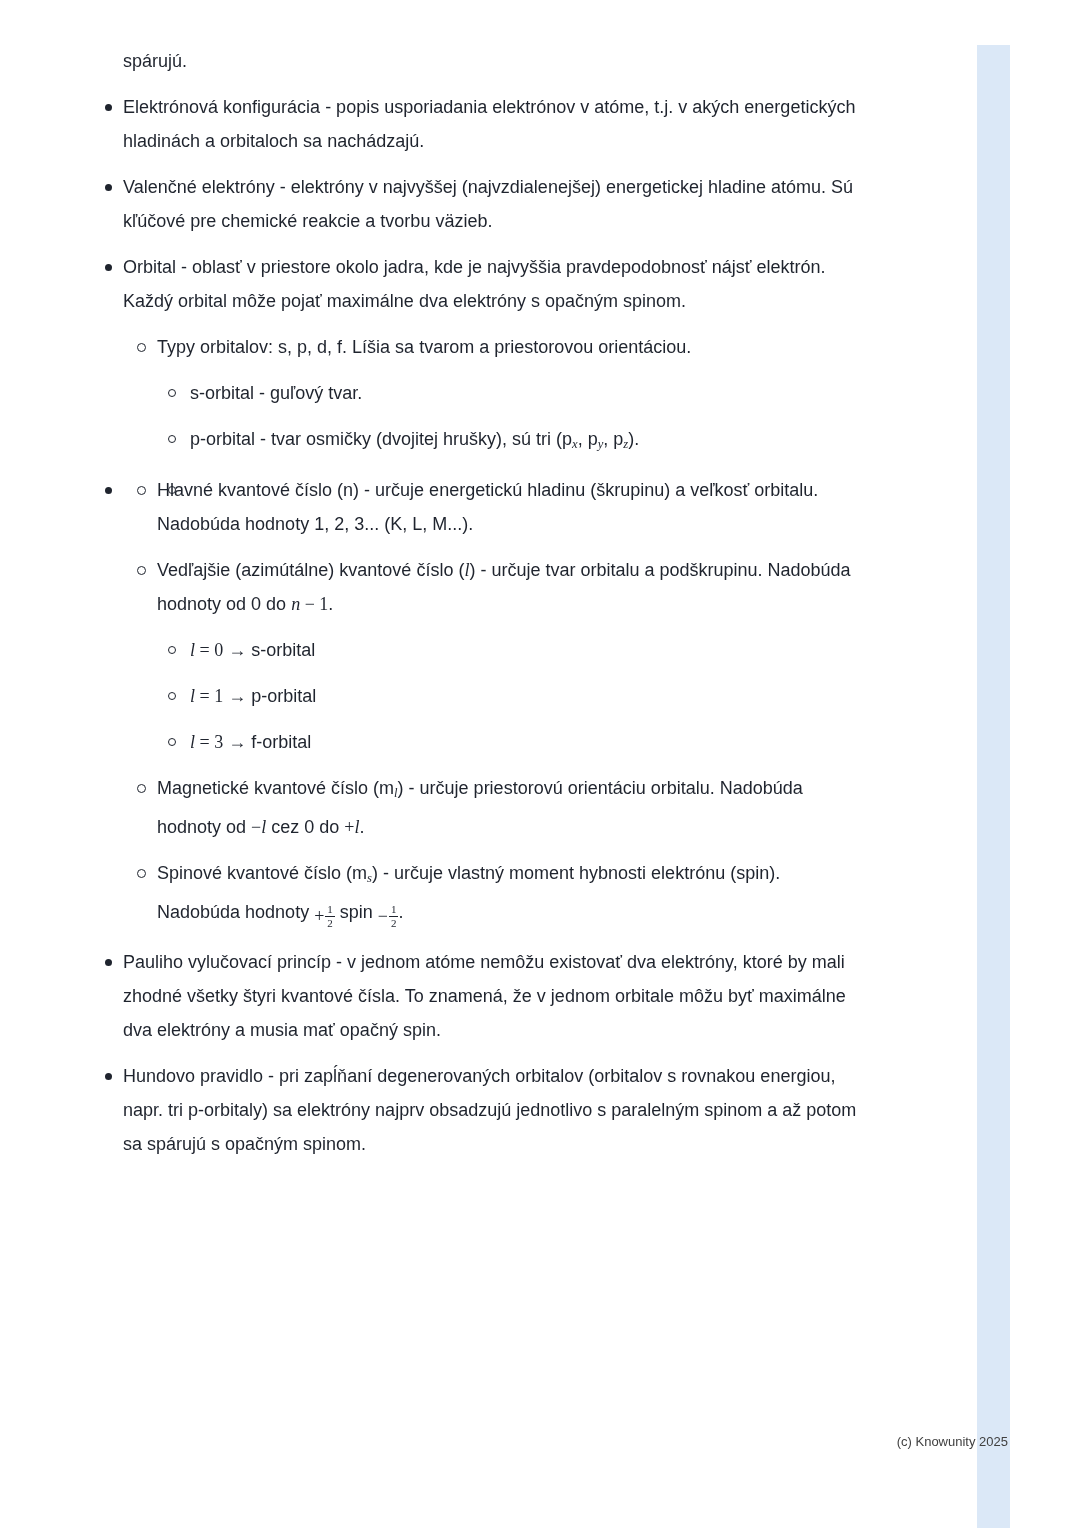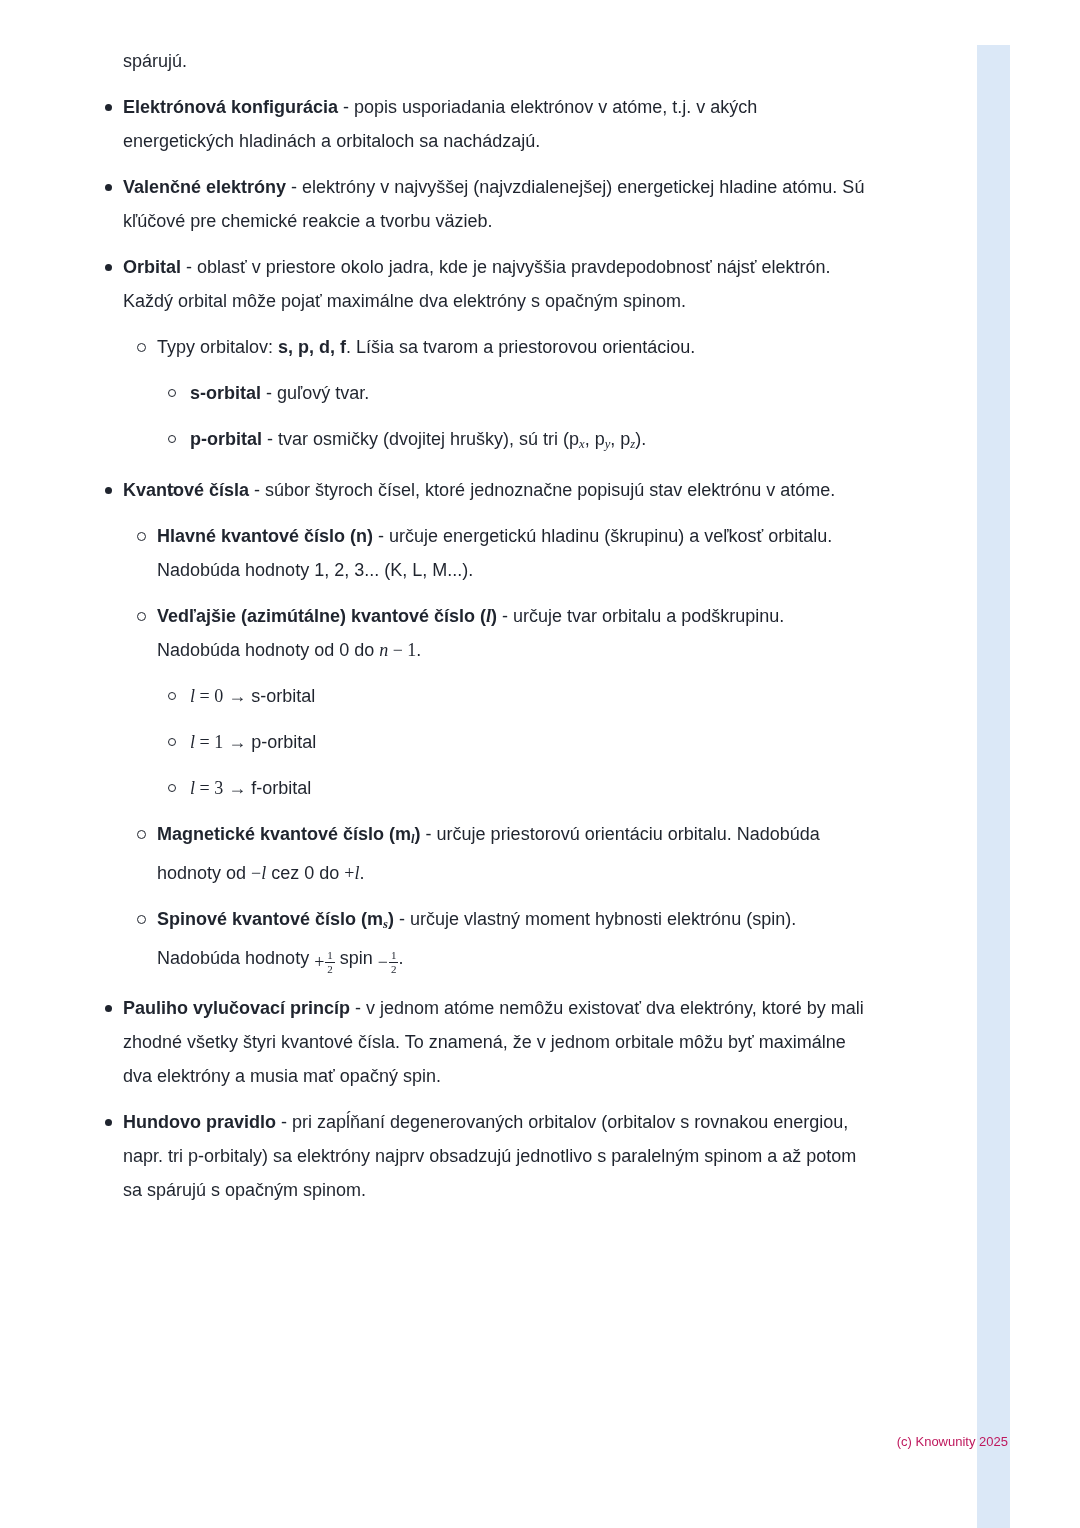--- a/index.html
+++ b/index.html
@@ -23,55 +23,55 @@
   .item{position:relative;margin-bottom:12px;}
   .content > .item:first-child{margin-top:0;}
   .lvl0{padding-left:19px;margin-top:10px;}
   .lvl1{padding-left:53px;margin-top:4px;}
   .lvl2{padding-left:86px;}
   .marker{position:absolute;display:block;box-sizing:border-box;}
   .lvl0 > .marker{left:1px;top:14px;width:7px;height:7px;border-radius:50%;background:#1f242e;}
   .lvl1 > .marker{left:33px;top:13px;width:9px;height:9px;border-radius:50%;border:1.6px solid #1f242e;background:transparent;}
   .lvl2 > .marker{left:64px;top:13px;width:8px;height:8px;border-radius:50%;border:1.5px solid #1f242e;background:transparent;}
   .seg{white-space:pre-wrap;}
-  .seg.b{font-weight:700;}
+  .seg.b{font-weight:400;}
   .seg.m{font-family:"Liberation Serif","DejaVu Serif",serif;font-style:italic;}
   .seg.r{font-family:"Liberation Serif","DejaVu Serif",serif;}
   .seg.sub{font-size:0.7em;vertical-align:-0.25em;}
   .frac{
     display:inline-flex;align-items:center;
     font-family:"Liberation Serif","DejaVu Serif",serif;
     vertical-align:-4px;
   }
   .frac .stack{
     display:inline-flex;flex-direction:column;align-items:center;
     font-size:11px;line-height:13px;margin-left:1px;
   }
   .frac .num{border-bottom:1.2px solid currentColor;padding:0 2px;}
   .frac .den{padding:0 2px;}
   .watermark{
     position:absolute;top:1434px;right:72px;
-    font-size:13px;color:#be185d;
+    font-size:13px;color:#404040;
   }
 </style>
 </head>
 <body>
 
 <div class="page">
   <div class="edge-bar"></div>
   <div class="content">
       <div class="item lvl0"><span><span class="seg">spárujú.</span></span></div>
       <div class="item lvl0"><span class="marker"></span><span><span class="seg b">Elektrónová konfigurácia</span><span class="seg"> - popis usporiadania elektrónov v atóme, t.j. v akých energetických hladinách a orbitaloch sa nachádzajú.</span></span></div>
       <div class="item lvl0"><span class="marker"></span><span><span class="seg b">Valenčné elektróny</span><span class="seg"> - elektróny v najvyššej (najvzdialenejšej) energetickej hladine atómu. Sú kľúčové pre chemické reakcie a tvorbu väzieb.</span></span></div>
       <div class="item lvl0"><span class="marker"></span><span><span class="seg b">Orbital</span><span class="seg"> - oblasť v priestore okolo jadra, kde je najvyššia pravdepodobnosť nájsť elektrón. Každý orbital môže pojať maximálne dva elektróny s opačným spinom.</span></span></div>
       <div class="item lvl1"><span class="marker"></span><span><span class="seg">Typy orbitalov: </span><span class="seg b">s, p, d, f</span><span class="seg">. Líšia sa tvarom a priestorovou orientáciou.</span></span></div>
       <div class="item lvl2"><span class="marker"></span><span><span class="seg b">s-orbital</span><span class="seg"> - guľový tvar.</span></span></div>
       <div class="item lvl2"><span class="marker"></span><span><span class="seg b">p-orbital</span><span class="seg"> - tvar osmičky (dvojitej hrušky), sú tri (p</span><span class="seg m sub">x</span><span class="seg">, p</span><span class="seg m sub">y</span><span class="seg">, p</span><span class="seg m sub">z</span><span class="seg">).</span></span></div>
       <div class="item lvl2"><span class="marker"></span></div>
-      <div class="item lvl0"><span class="marker"></span><span><span class="seg b">Kvantové čísla</span><span class="seg"> - súbor štyroch čísel, ktoré jednoznačne popisujú stav elektrónu v atóme.</span></span></div>
+      <div class="item lvl0"><span class="marker"></span></div>
       <div class="item lvl1"><span class="marker"></span><span><span class="seg b">Hlavné kvantové číslo (n)</span><span class="seg"> - určuje energetickú hladinu (škrupinu) a veľkosť orbitalu. Nadobúda hodnoty 1, 2, 3... (K, L, M...).</span></span></div>
       <div class="item lvl1"><span class="marker"></span><span><span class="seg b">Vedľajšie (azimútálne) kvantové číslo (</span><span class="seg b m">l</span><span class="seg b">)</span><span class="seg"> - určuje tvar orbitalu a podškrupinu. Nadobúda hodnoty od 0 do </span><span class="seg m">n</span><span class="seg r"> − 1</span><span class="seg">.</span></span></div>
       <div class="item lvl2"><span class="marker"></span><span><span class="seg m">l</span><span class="seg r"> = 0</span><span class="seg"> → s-orbital</span></span></div>
       <div class="item lvl2"><span class="marker"></span><span><span class="seg m">l</span><span class="seg r"> = 1</span><span class="seg"> → p-orbital</span></span></div>
       <div class="item lvl2"><span class="marker"></span><span><span class="seg m">l</span><span class="seg r"> = 3</span><span class="seg"> → f-orbital</span></span></div>
       <div class="item lvl1"><span class="marker"></span><span><span class="seg b">Magnetické kvantové číslo (m</span><span class="seg b m sub">l</span><span class="seg b">)</span><span class="seg"> - určuje priestorovú orientáciu orbitalu. Nadobúda hodnoty od </span><span class="seg r">−</span><span class="seg m">l</span><span class="seg"> cez 0 do </span><span class="seg r">+</span><span class="seg m">l</span><span class="seg">.</span></span></div>
       <div class="item lvl1"><span class="marker"></span><span><span class="seg b">Spinové kvantové číslo (m</span><span class="seg b m sub">s</span><span class="seg b">)</span><span class="seg"> - určuje vlastný moment hybnosti elektrónu (spin). Nadobúda hodnoty </span><span class="frac">
             <span class="sign">+</span>
             <span class="stack">
               <span class="num">1</span>

